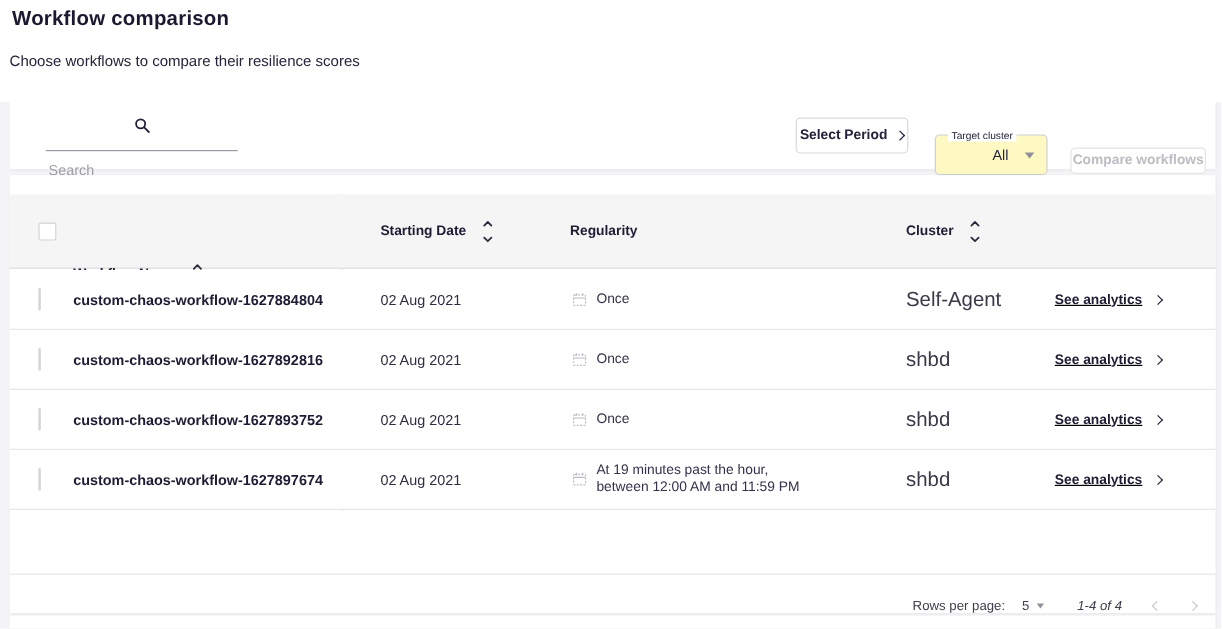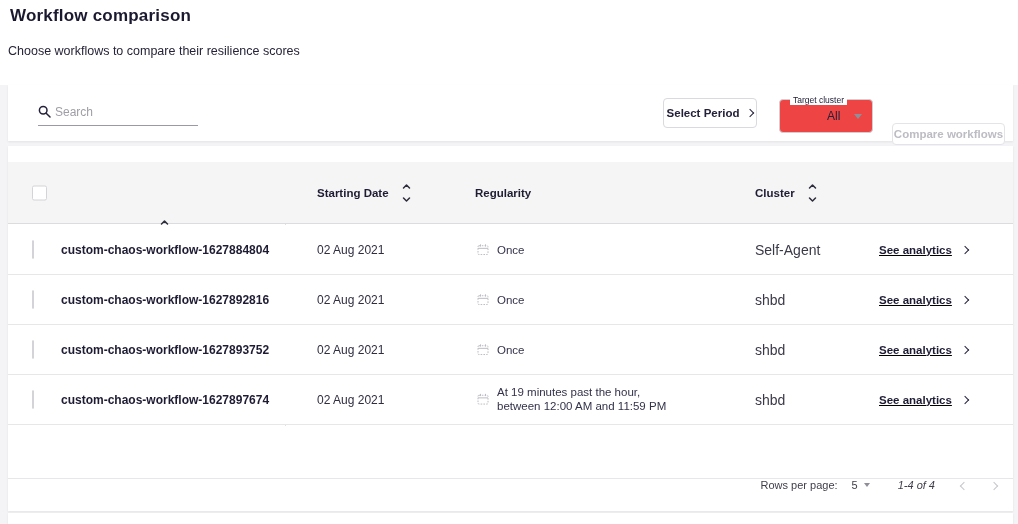--- a/index.html
+++ b/index.html
@@ -10,27 +10,27 @@
   .page-header { position:absolute; top:0; left:0; right:0; height:85px; background:#fff; }
   .page-title { position:absolute; left:10px; top:6px; font-size:17px; font-weight:700; color:#1b1930; letter-spacing:.2px; }
   .page-subtitle { position:absolute; left:8px; top:44px; font-size:12.5px; color:#262438; }
 
   
   .backdrop { position:absolute; top:85px; left:0; width:1018px; height:439px; background:#f4f4f6; }
   .card { position:absolute; left:8px; width:1005px; background:#fff; box-shadow:0 1px 2px rgba(40,40,60,.08); }
 
   
   .toolbar-card { top:0; height:56px; }
-  .search { position:absolute; left:30px; top:13px; width:160px; height:28px; display:flex; align-items:center; gap:4px; border-bottom:1px solid #9a9aa4; }
+  .search { position:absolute; left:30px; top:13px; width:160px; height:28px; display:flex; align-items:center; gap:24px; border-bottom:1px solid #9a9aa4;flex-direction:column; }
   .search input { border:none; outline:none; flex:1; font-size:12px; color:#24223a; font-family:"Liberation Sans",sans-serif; background:transparent; min-width:0; }
   .search input::placeholder { color:#9e9ea6; }
   .btn { position:absolute; background:#fff; border:1px solid #d9d9de; border-radius:4px; font-family:"Liberation Sans",sans-serif; font-size:11.5px; display:flex; align-items:center; justify-content:center; cursor:pointer;font-weight:bold; }
   .btn-period { left:655px; top:13px; width:94px; height:30px; color:#24213a; gap:8px; }
   .btn-compare { left:884px; top:13px; width:113px; height:22px; color:#bcbcc3; border-color:#e4e4e8; cursor:default;margin-top:25px; }
-  .select-outline { position:absolute; left:771px; top:14px; width:94px; height:34px; border:1px solid #cfcfd6; border-radius:4px; background:#ef4444; cursor:pointer; }
+  .select-outline { position:absolute; left:771px; top:27px; width:94px; height:34px; border:1px solid #cfcfd6; border-radius:4px; background:#fef9c3; cursor:pointer; }
   .select-label { position:absolute; left:10px; top:-5px; background:#fff; padding:0 3px; font-size:8.5px; color:#24213a; }
   .select-value { position:absolute; left:11px; top:9px; font-size:12px; color:#24223a;margin-left:36px; }
   .caret-down { position:absolute; right:10px; top:14px; width:0; height:0; border-left:4px solid transparent; border-right:4px solid transparent; border-top:5px solid #8f8f99; }
 
   
   .chev { display:inline-block; width:6px; height:6px; border-right:1.6px solid #24213a; border-bottom:1.6px solid #24213a; transform:rotate(-45deg); }
   .chev.gray { border-color:#c6c6cc; }
   .chev-left { transform:rotate(135deg); }
 
   
@@ -43,26 +43,26 @@
   .sort { display:inline-flex; flex-direction:column; gap:7px; margin-left:13px; cursor:pointer; }
   .sort svg { display:block; }
   .checkbox { width:15px; height:15px; border:1.6px solid #d4d4d8; border-radius:2px; background:#fff; cursor:pointer; }
   .tbody { position:absolute; top:79px; left:0; right:0; }
   .row { position:relative; height:50px; border-bottom:1px solid #e7e7ea; background:#fff; }
   .cell { position:absolute; top:50%; transform:translateY(-50%); }
   .c-check { left:24px; }
   .c-name { left:53px; font-size:12px; font-weight:700; color:#1e1c33; }
   .c-date { left:309px; font-size:12px; color:#2f2e41; }
   .c-reg { left:469px; display:flex; align-items:center; gap:8px; font-size:11.5px; color:#33324a; line-height:1.3; }
-  .c-cluster { left:747px; font-size:14px; color:#3a3948; }
+  .c-cluster { left:747px; font-size:17px; color:#3a3948; }
   .c-analytics { left:871px; display:flex; align-items:center; gap:10px; cursor:pointer;text-decoration:underline; }
   .c-analytics .lbl { font-size:11.5px; font-weight:700; color:#1e1c33; }
 
   
-  .pagination { position:absolute; top:332px; left:0; right:0; height:33px; border-top:1px solid #e7e7ea; display:flex; align-items:flex-start; justify-content:flex-end; font-size:11px; color:#3f3e4a; }
+  .pagination { position:absolute; top:332px; left:0; right:0; height:33px; border-top:1px solid #e7e7ea; display:flex; align-items:flex-end; justify-content:flex-end; font-size:11px; color:#3f3e4a; }
   .pg-label { margin-right:14px; }
   .pg-select { display:flex; align-items:center; gap:6px; margin-right:28px; cursor:pointer; }
   .pg-select .caret { width:0; height:0; border-left:3.5px solid transparent; border-right:3.5px solid transparent; border-top:4px solid #8f8f99; }
   .pg-range { margin-right:26px;font-style:italic; }
   .pg-prev { margin-right:24px; cursor:default; }
   .pg-next { margin-right:16px; cursor:default; }
 
   .bottom-sliver { top:428px; height:11px; }
 </style>
 </head>

